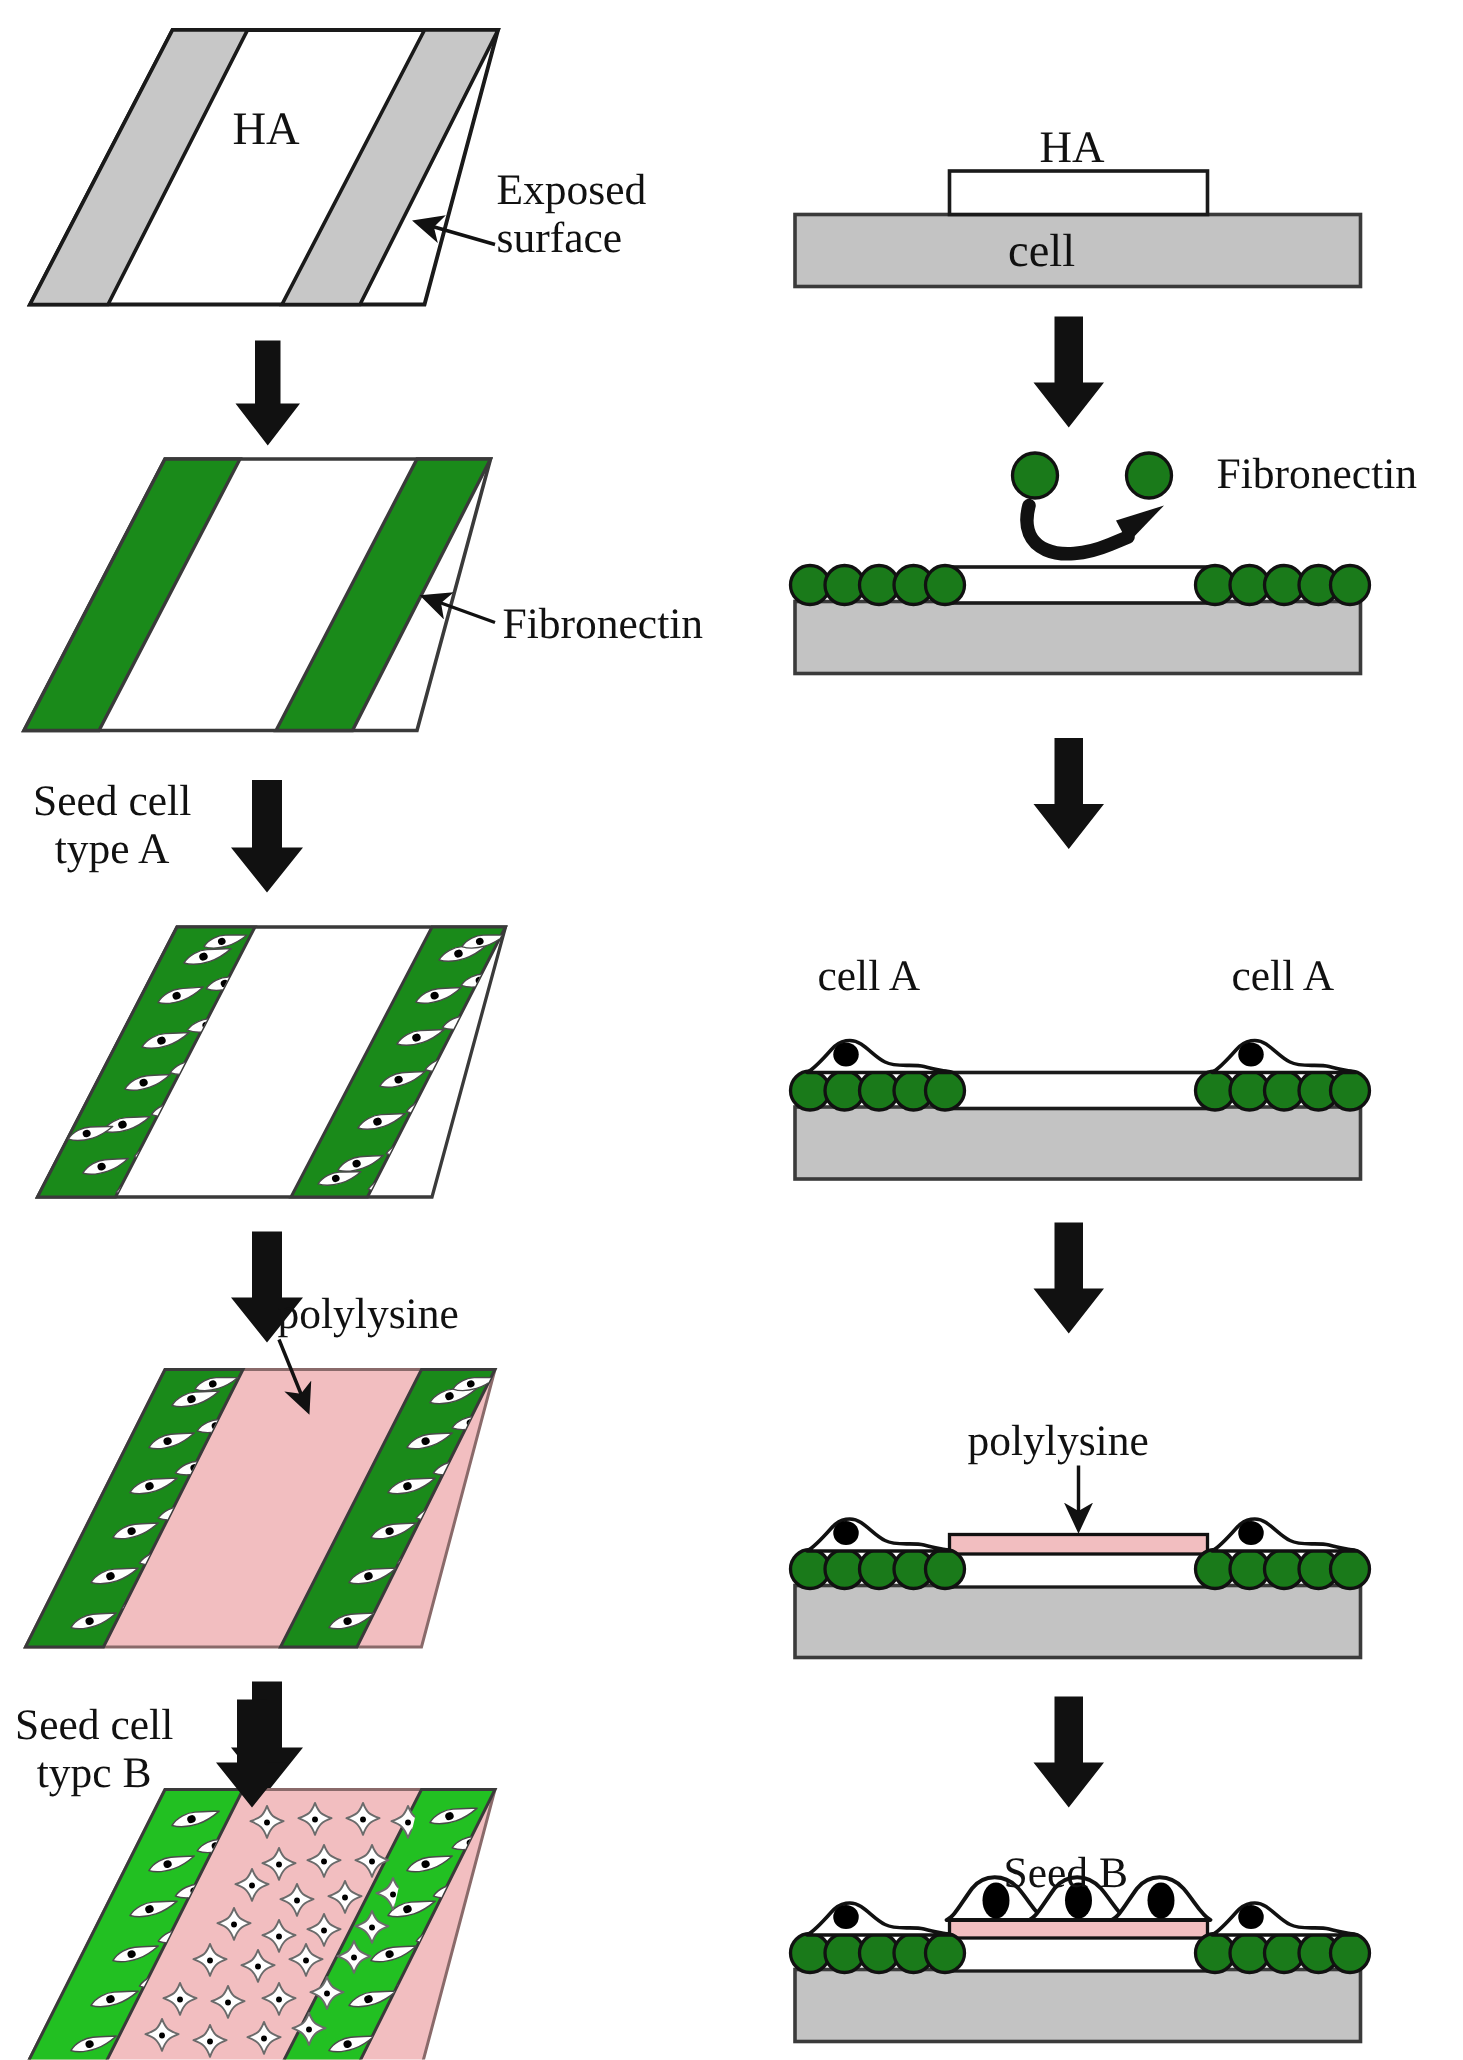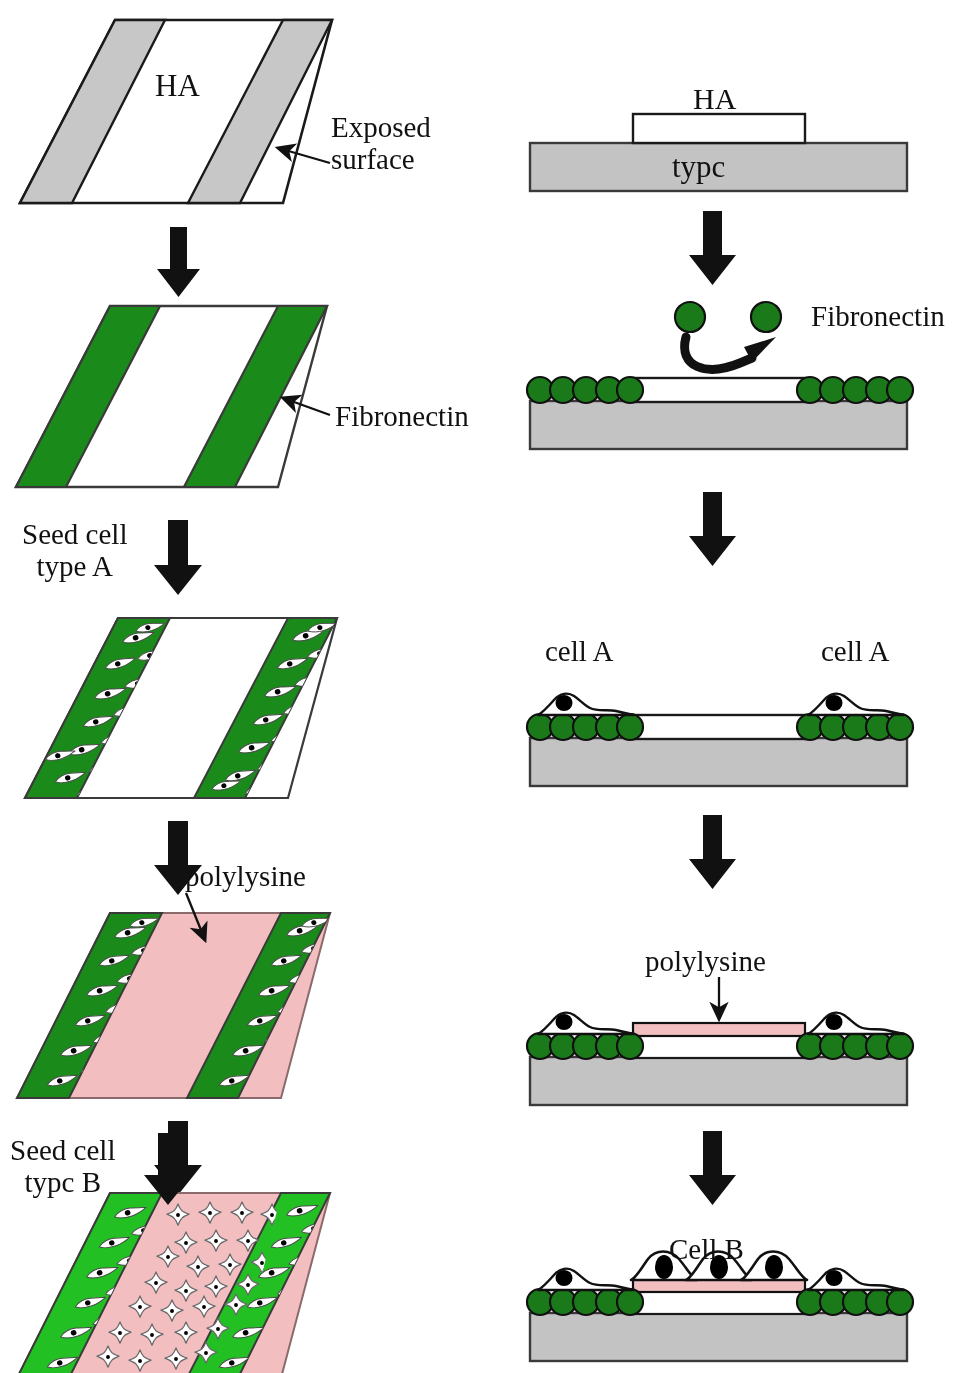--- a/index.html
+++ b/index.html
@@ -363,35 +363,35 @@
   </g>
 </svg>
 
 <div class="lbl" style="left:155px;top:54px;font-size:31px;">HA</div>
 
 <div class="lbl" style="left:331px;top:96px;font-size:29px;text-align:left;">Exposed
 surface</div>
 
 <div class="lbl" style="left:693px;top:67px;font-size:30px;">HA</div>
 
-<div class="lbl" style="left:672px;top:135px;font-size:31px;">typc</div>
+<div class="lbl" style="left:672px;top:135px;font-size:31px;">cell</div>
 
 <div class="lbl" style="left:335px;top:385px;font-size:29px;">Fibronectin</div>
 
 <div class="lbl" style="left:811px;top:285px;font-size:29px;">Fibronectin</div>
 
 <div class="lbl" style="left:22px;top:503px;font-size:29px;text-align:center;">Seed cell
 type A</div>
 
 <div class="lbl" style="left:545px;top:620px;font-size:29px;">cell A</div>
 
 <div class="lbl" style="left:821px;top:620px;font-size:29px;">cell A</div>
 
 <div class="lbl" style="left:185px;top:845px;font-size:29px;">polylysine</div>
 
 <div class="lbl" style="left:645px;top:930px;font-size:29px;">polylysine</div>
 
 <div class="lbl" style="left:10px;top:1119px;font-size:29px;text-align:center;">Seed cell
 typc B</div>
 
-<div class="lbl" style="left:669px;top:1218px;font-size:29px;">Cell B</div>
+<div class="lbl" style="left:669px;top:1218px;font-size:29px;">Seed B</div>
 
 </div>
 
 </body></html>

